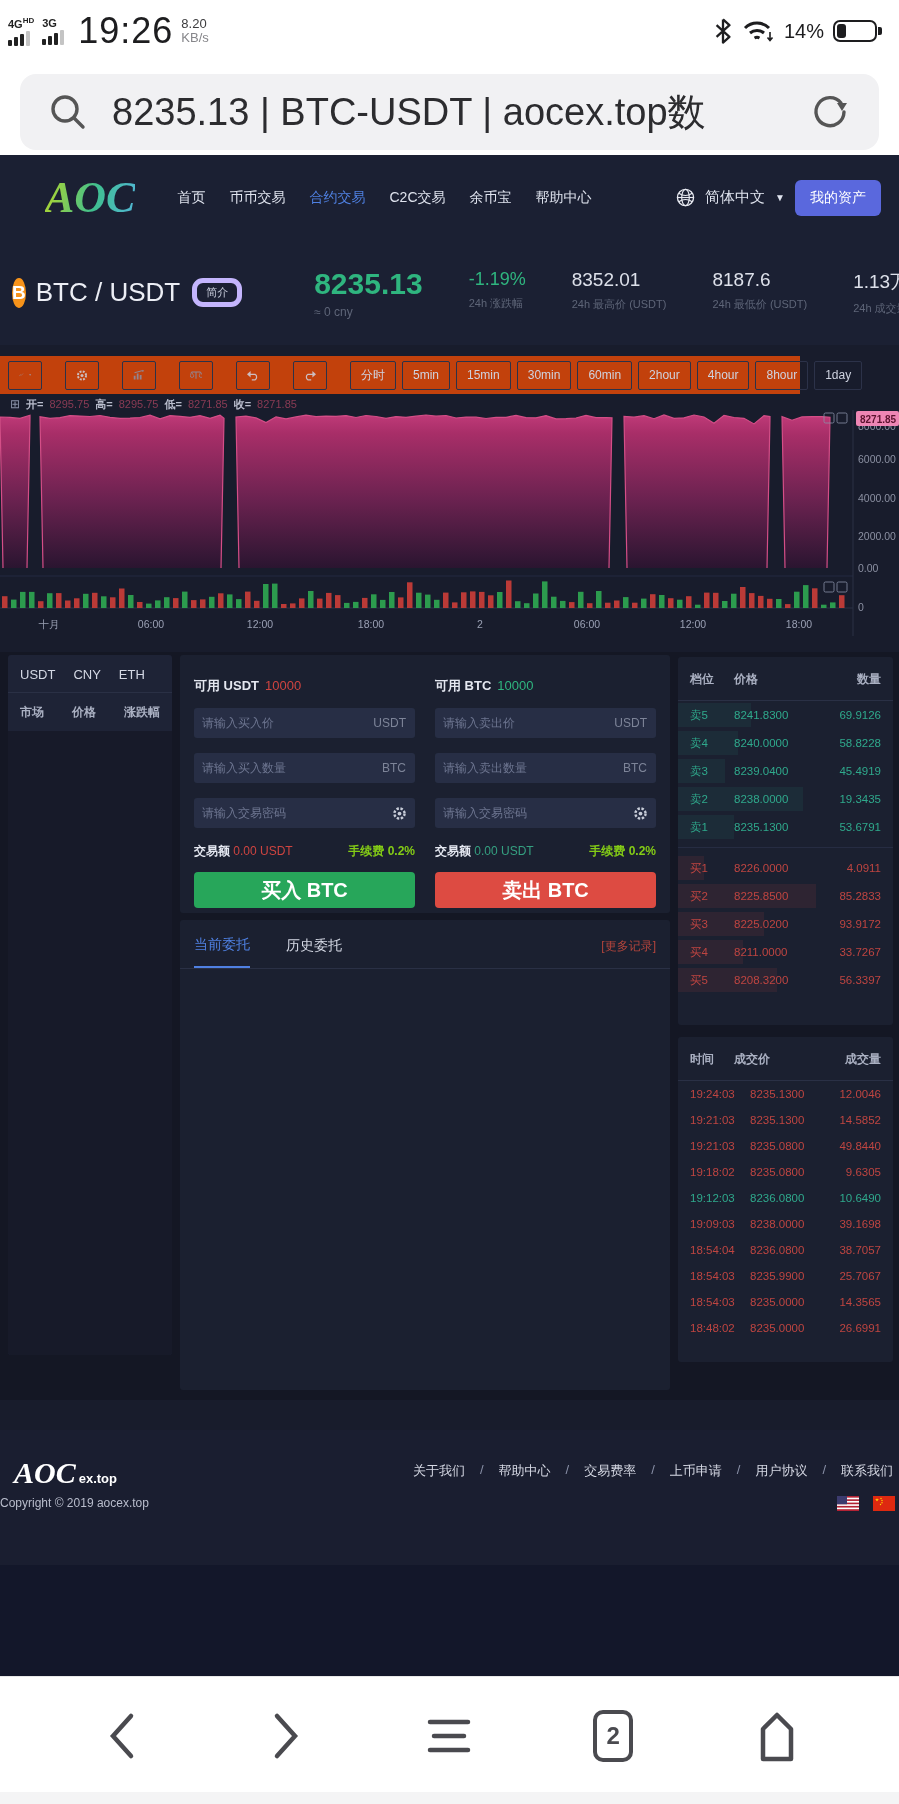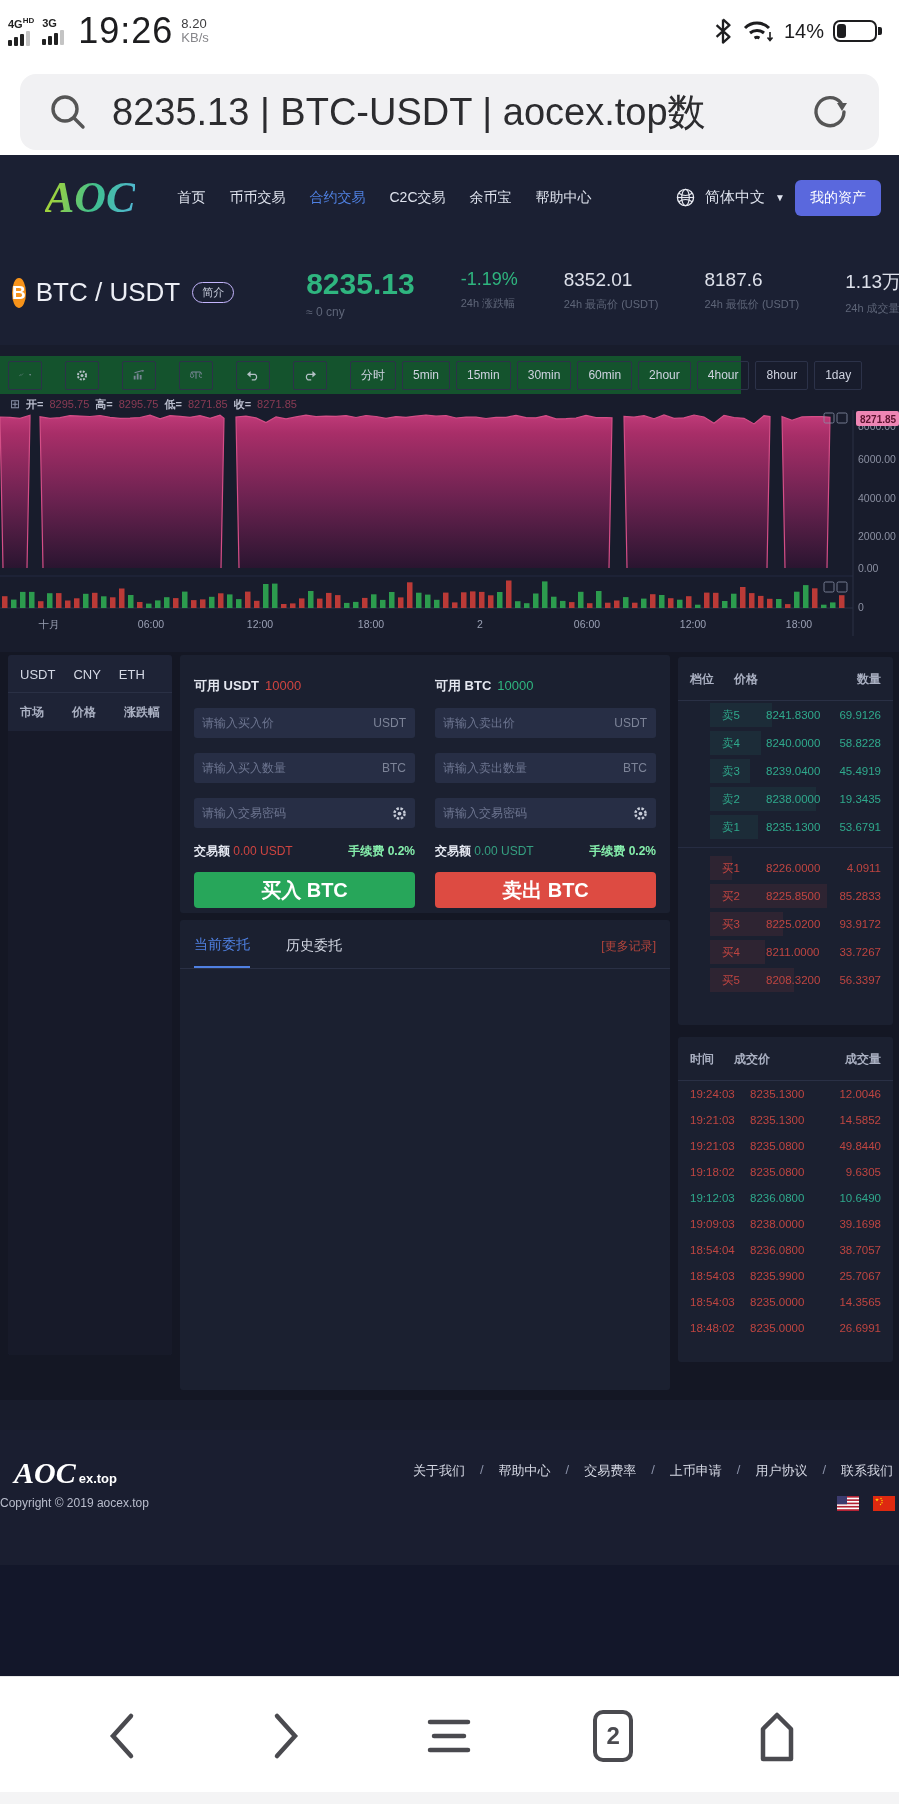--- a/index.html
+++ b/index.html
@@ -46,32 +46,32 @@
   .lang{font-size:15px;color:var(--txt);}
   .caret{font-size:10px;color:var(--txt);}
   .assets-btn{background:var(--btnblue);color:#fff;font-size:14px;border:none;border-radius:6px;
               padding:9px 15px;cursor:pointer;}
   
   .ticker{position:absolute;left:0;top:85px;width:899px;height:105px;background:#1b2033;
           display:flex;align-items:center;}
   .coin{width:30px;height:30px;border-radius:50%;background:#f7931a;color:#fff;font-weight:bold;
         font-size:19px;display:flex;align-items:center;justify-content:center;margin-left:12px;}
   .pair{font-size:26px;color:#eceef5;margin-left:10px;white-space:nowrap;}
-  .badge{border:1px solid #c4b5fd;color:#c9cedd;font-size:11px;border-radius:11px;
+  .badge{border:5px solid #c4b5fd;color:#c9cedd;font-size:11px;border-radius:11px;
          padding:2px 9px;margin-left:12px;white-space:nowrap;}
   .price-block{margin-left:72px;}
   .big-price{font-size:30px;color:var(--green);font-weight:bold;}
   .approx{font-size:12px;color:var(--dim);margin-top:4px;}
   .stats{display:flex;margin-left:46px;gap:0;}
   .stat{margin-right:46px;}
   .stat .v{font-size:19px;color:#dde0ea;}
   .stat.green .v{color:var(--green);font-size:18px;}
   .stat .l{font-size:11px;color:var(--dim);margin-top:6px;white-space:nowrap;}
   
-  .ctoolbar{position:absolute;left:0;top:201px;width:741px;height:38px;background:#14532d;
+  .ctoolbar{position:absolute;left:0;top:201px;width:800px;height:38px;background:#c2410c;
             display:flex;align-items:center;gap:23px;padding-left:8px;}
   .tbtn{height:29px;min-width:34px;border:1px solid #2c3249;background:transparent;color:#cfd3e0;
         font-size:12px;border-radius:2px;display:flex;align-items:center;justify-content:center;
         padding:0 10px;cursor:pointer;white-space:nowrap;}
   .tbtn svg{opacity:.85;}
   
   .legendrow{position:absolute;left:10px;top:242px;height:14px;display:flex;align-items:center;
              gap:6px;font-size:11px;z-index:3;}
   .legendrow .g{color:var(--muted);font-size:12px;}
   .legendrow b{color:#b9bdcd;font-weight:bold;}
@@ -98,40 +98,40 @@
   .inp{position:relative;height:30px;background:var(--inputbg);border-radius:3px;margin-bottom:15px;
        display:flex;align-items:center;}
   .inp input{flex:1;height:100%;background:transparent;border:none;outline:none;color:#cfd3e0;
              font-size:12px;padding:0 8px;font-family:"Liberation Sans",sans-serif;}
   .inp input::placeholder{color:#6d7590;}
   .inp .unit{font-size:12px;color:#7d8498;margin-right:9px;}
   .inp .gear{margin-right:8px;display:flex;}
   .feerow{display:flex;justify-content:space-between;font-size:12px;margin:2px 0 12px 0;}
   .feerow b{color:#e4e7f0;}
   .feerow .tot.red{color:var(--red);} .feerow .tot.green{color:#35a081;}
-  .feerow .fee{color:#86efac;font-weight:bold;}
+  .feerow .fee{color:#84cc16;font-weight:bold;}
   .obtn{width:100%;height:36px;border:none;border-radius:4px;color:#fff;font-size:20px;
         font-weight:bold;cursor:pointer;font-family:"Liberation Sans",sans-serif;}
   .obtn.buy{background:#27a65a;} .obtn.sell{background:#dd4b42;}
   
   .orders{left:180px;top:268px;width:490px;height:470px;background:#1b2030;}
   .otabs{display:flex;align-items:center;padding:16px 14px 0 14px;gap:36px;position:relative;}
   .otab{font-size:14px;color:#d4d8e4;padding-bottom:12px;cursor:pointer;}
   .otab.active{color:var(--blue);border-bottom:2px solid var(--blue);}
   .omore{margin-left:auto;font-size:12px;color:#b5453c;cursor:pointer;padding-bottom:12px;}
   .otabline{border-bottom:1px solid var(--line);text-align:right;}
   .ocols{display:flex;padding:14px 14px;border-bottom:1px solid #232940;}
   .ocols span{font-size:12px;color:#aab0c2;font-weight:bold;}
   .oc1{flex:1.15;} .oc2{flex:1.35;} .oc3{flex:1.9;} .oc4{flex:.62;text-align:right;} .oc5{flex:.62;text-align:right;}
   
   .obook{left:678px;top:5px;width:215px;height:368px;background:#1b2030;}
   .bkcols{display:flex;padding:14px 12px 12px 12px;border-bottom:1px solid var(--line);}
   .bkcols span{font-size:12px;color:#aab0c2;font-weight:bold;}
   .bk1{width:44px;} .bk2{flex:1;} .bk3{text-align:right;}
-  .bkrow{position:relative;display:flex;align-items:center;height:28px;padding:0 12px;font-size:11.5px;margin-left:32px;}
+  .bkrow{position:relative;display:flex;align-items:center;height:28px;padding:0 12px;font-size:11.5px;}
   .bkrow .lvl{width:44px;} .bkrow .p{flex:1;} .bkrow .a{text-align:right;}
   .bkrow.ask{color:#2fa98c;} .bkrow.bid{color:#bf4541;}
   .bkrow .depth{position:absolute;left:0;top:2px;bottom:2px;z-index:0;}
   .bkrow.ask .depth{background:rgba(47,169,140,.09);}
   .bkrow.bid .depth{background:rgba(191,69,65,.12);}
   .bkrow span{position:relative;z-index:1;}
   .bkdivider{height:1px;background:#262c42;margin:6px 0;}
   
   .thist{left:678px;top:385px;width:215px;height:325px;background:#1b2030;}
   .throw{display:flex;align-items:center;height:26px;padding:0 12px;font-size:11.5px;}

